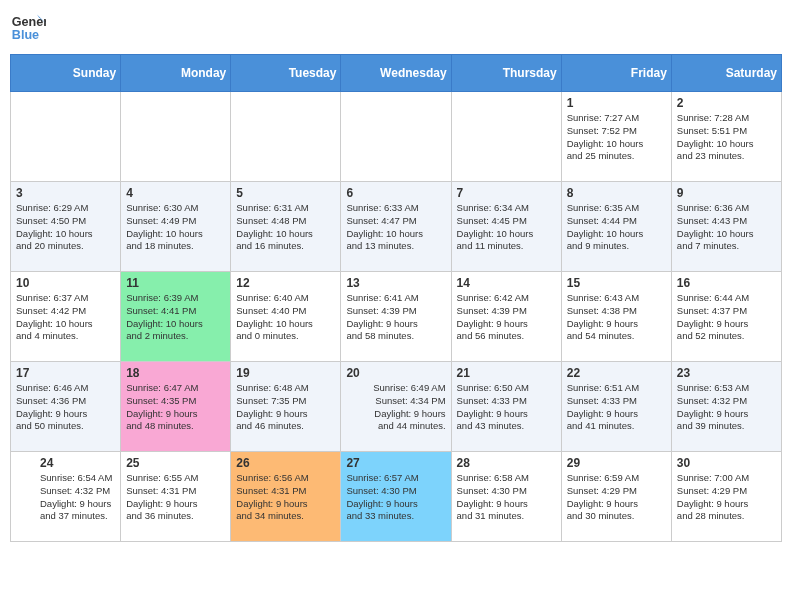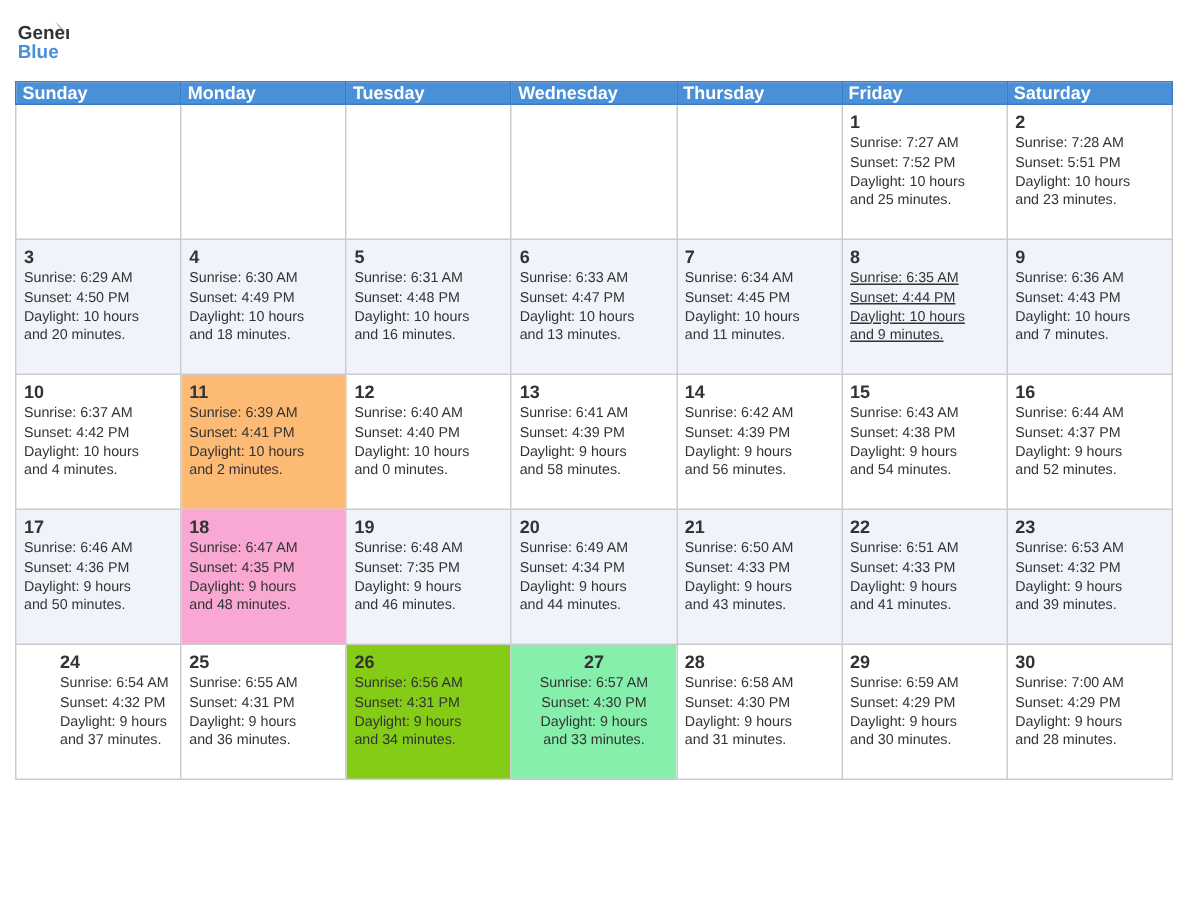--- a/index.html
+++ b/index.html
@@ -40,22 +40,22 @@
     .calendar {
       width: 100%;
       border-collapse: collapse;
       table-layout: fixed;
     }
     .calendar thead th {
       background: #4a90d9;
       color: #fff;
       font-size: 12px;
       font-weight: bold;
-      padding: 0 4px;
-      text-align: left;
+      padding: 11px 4px;
+      text-align: right;
       border: 1px solid #3a7bc8;
     }
     .calendar tbody td {
       vertical-align: top;
       border: 1px solid #ccc;
       padding: 4px 5px;
       font-size: 10px;
       color: #333;
       height: 90px;
       background: #fff;
@@ -164,42 +164,42 @@
         </td>
         <td style="background: rgb(240, 244, 250);">
           <span class="day-number">7</span>
           <div class="day-info" style="white-space: pre-line;">Sunrise: 6:34 AM
 Sunset: 4:45 PM
 Daylight: 10 hours
 and 11 minutes.</div>
         </td>
         <td style="background: rgb(240, 244, 250);">
           <span class="day-number">8</span>
-          <div class="day-info" style="white-space: pre-line; text-decoration: underline;">Sunrise: 6:35 AM
+          <div class="day-info" style="white-space: pre-line;">Sunrise: 6:35 AM
 Sunset: 4:44 PM
 Daylight: 10 hours
 and 9 minutes.</div>
         </td>
         <td style="background: rgb(240, 244, 250);">
           <span class="day-number">9</span>
           <div class="day-info" style="white-space: pre-line;">Sunrise: 6:36 AM
 Sunset: 4:43 PM
 Daylight: 10 hours
 and 7 minutes.</div>
         </td>
       </tr>
       <tr>
         <td style="background: rgb(255, 255, 255);">
           <span class="day-number">10</span>
           <div class="day-info" style="white-space: pre-line;">Sunrise: 6:37 AM
 Sunset: 4:42 PM
 Daylight: 10 hours
 and 4 minutes.</div>
         </td>
-        <td style="background: #fdba74;">
+        <td style="background: #86efac;">
           <span class="day-number">11</span>
           <div class="day-info" style="white-space: pre-line;">Sunrise: 6:39 AM
 Sunset: 4:41 PM
 Daylight: 10 hours
 and 2 minutes.</div>
         </td>
         <td style="background: rgb(255, 255, 255);">
           <span class="day-number">12</span>
           <div class="day-info" style="white-space: pre-line;">Sunrise: 6:40 AM
 Sunset: 4:40 PM
@@ -252,21 +252,21 @@
         </td>
         <td style="background: rgb(240, 244, 250); margin-left: 34px;">
           <span class="day-number">19</span>
           <div class="day-info" style="white-space: pre-line;">Sunrise: 6:48 AM
 Sunset: 7:35 PM
 Daylight: 9 hours
 and 46 minutes.</div>
         </td>
         <td style="background: rgb(240, 244, 250);">
           <span class="day-number">20</span>
-          <div class="day-info" style="white-space: pre-line;">Sunrise: 6:49 AM
+          <div class="day-info" style="white-space: pre-line; text-align: right;">Sunrise: 6:49 AM
 Sunset: 4:34 PM
 Daylight: 9 hours
 and 44 minutes.</div>
         </td>
         <td style="background: rgb(240, 244, 250);">
           <span class="day-number">21</span>
           <div class="day-info" style="white-space: pre-line;">Sunrise: 6:50 AM
 Sunset: 4:33 PM
 Daylight: 9 hours
 and 43 minutes.</div>
@@ -294,28 +294,28 @@
 Daylight: 9 hours
 and 37 minutes.</div>
         </td>
         <td style="background: rgb(255, 255, 255);">
           <span class="day-number">25</span>
           <div class="day-info" style="white-space: pre-line;">Sunrise: 6:55 AM
 Sunset: 4:31 PM
 Daylight: 9 hours
 and 36 minutes.</div>
         </td>
-        <td style="background: #84cc16;">
+        <td style="background: #fdba74;">
           <span class="day-number">26</span>
           <div class="day-info" style="white-space: pre-line;">Sunrise: 6:56 AM
 Sunset: 4:31 PM
 Daylight: 9 hours
 and 34 minutes.</div>
         </td>
-        <td style="background: #86efac; text-align: center;">
+        <td style="background: #7dd3fc;">
           <span class="day-number">27</span>
           <div class="day-info" style="white-space: pre-line;">Sunrise: 6:57 AM
 Sunset: 4:30 PM
 Daylight: 9 hours
 and 33 minutes.</div>
         </td>
         <td style="background: rgb(255, 255, 255);">
           <span class="day-number">28</span>
           <div class="day-info" style="white-space: pre-line;">Sunrise: 6:58 AM
 Sunset: 4:30 PM

